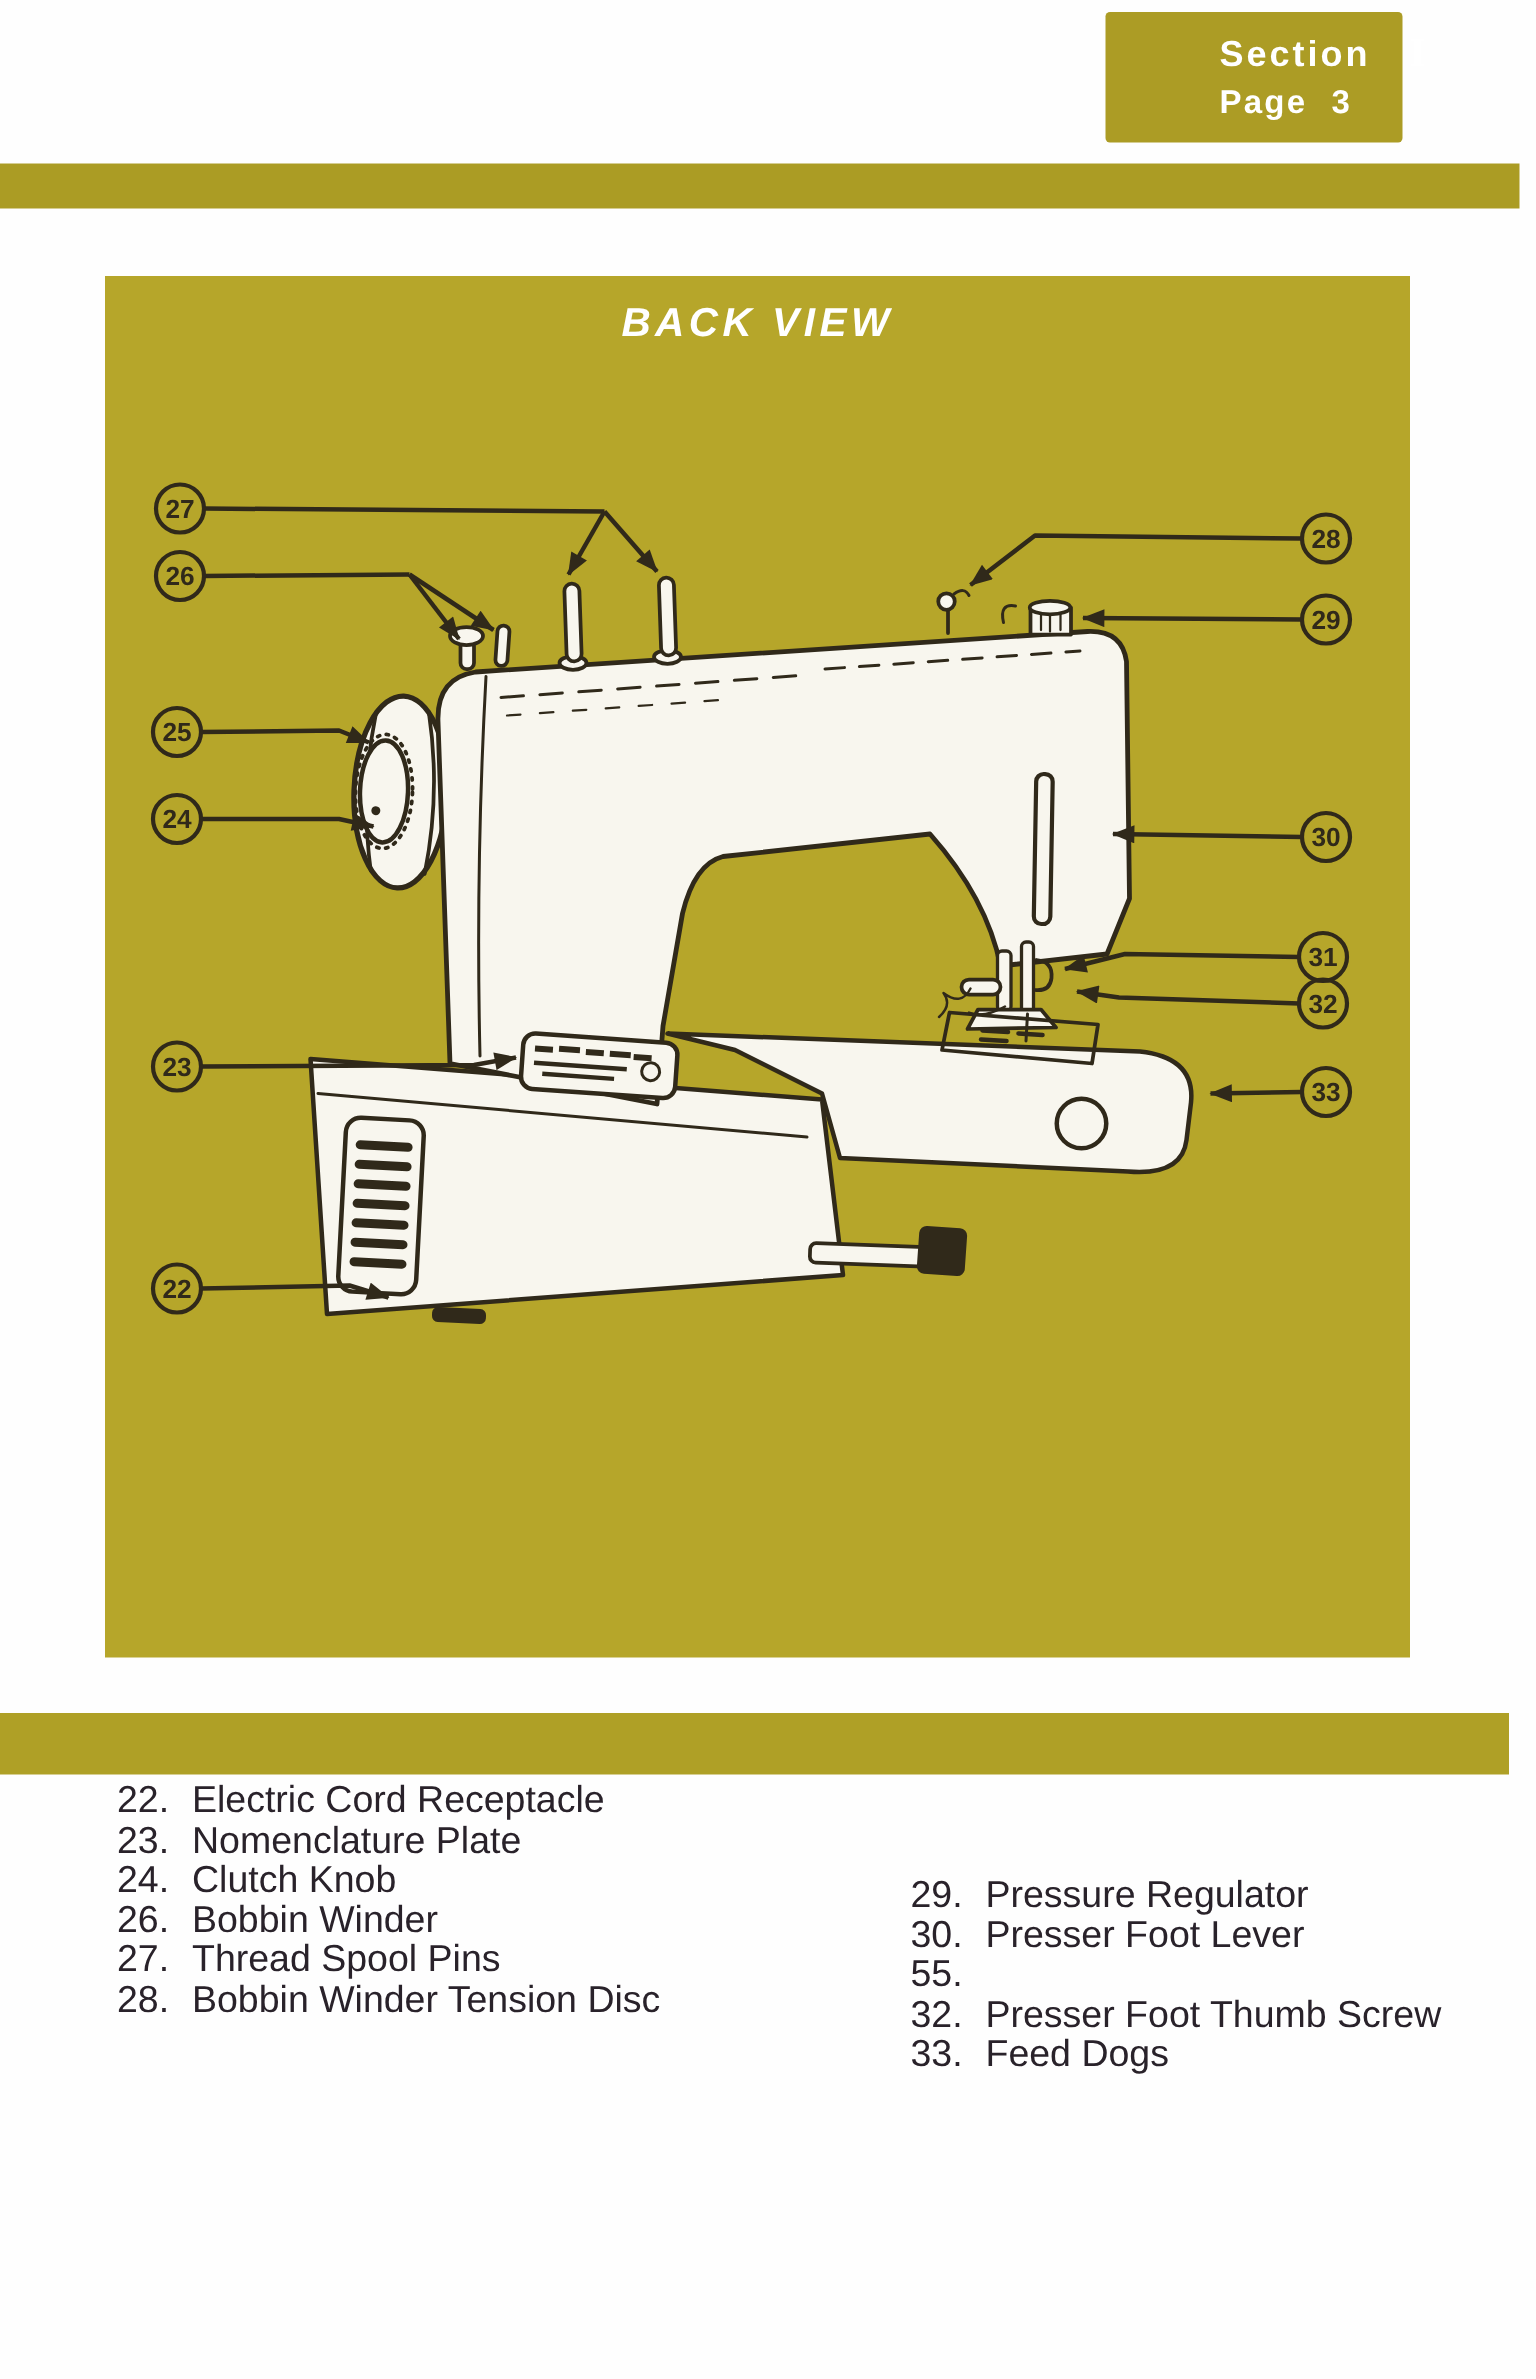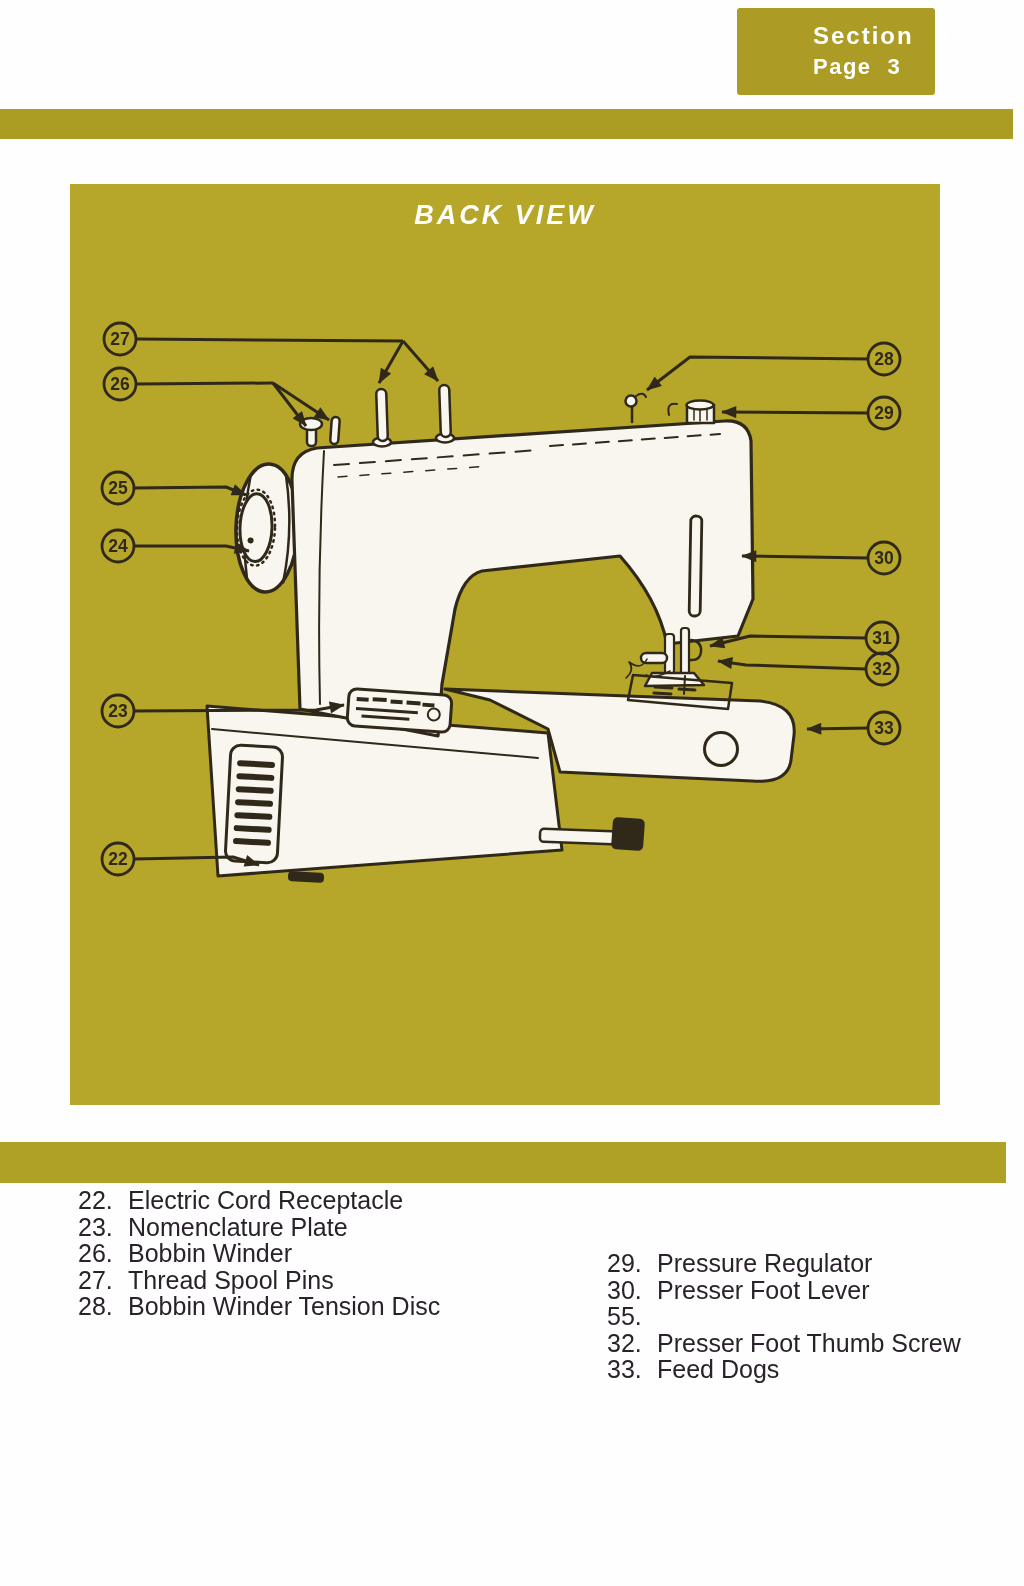--- a/index.html
+++ b/index.html
@@ -229,20 +229,24 @@
   <div class="parts left">
     <div class="row">
         <span class="num">22.</span>
         <span class="nm">Electric Cord Receptacle</span>
       </div>
     <div class="row">
         <span class="num">23.</span>
         <span class="nm">Nomenclature Plate</span>
       </div>
     <div class="row">
+        <span class="num">24.</span>
+        <span class="nm">Clutch Knob</span>
+      </div>
+    <div class="row">
         <span class="num">26.</span>
         <span class="nm">Bobbin Winder</span>
       </div>
     <div class="row">
         <span class="num">27.</span>
         <span class="nm">Thread Spool Pins</span>
       </div>
     <div class="row">
         <span class="num">28.</span>
         <span class="nm">Bobbin Winder Tension Disc</span>

